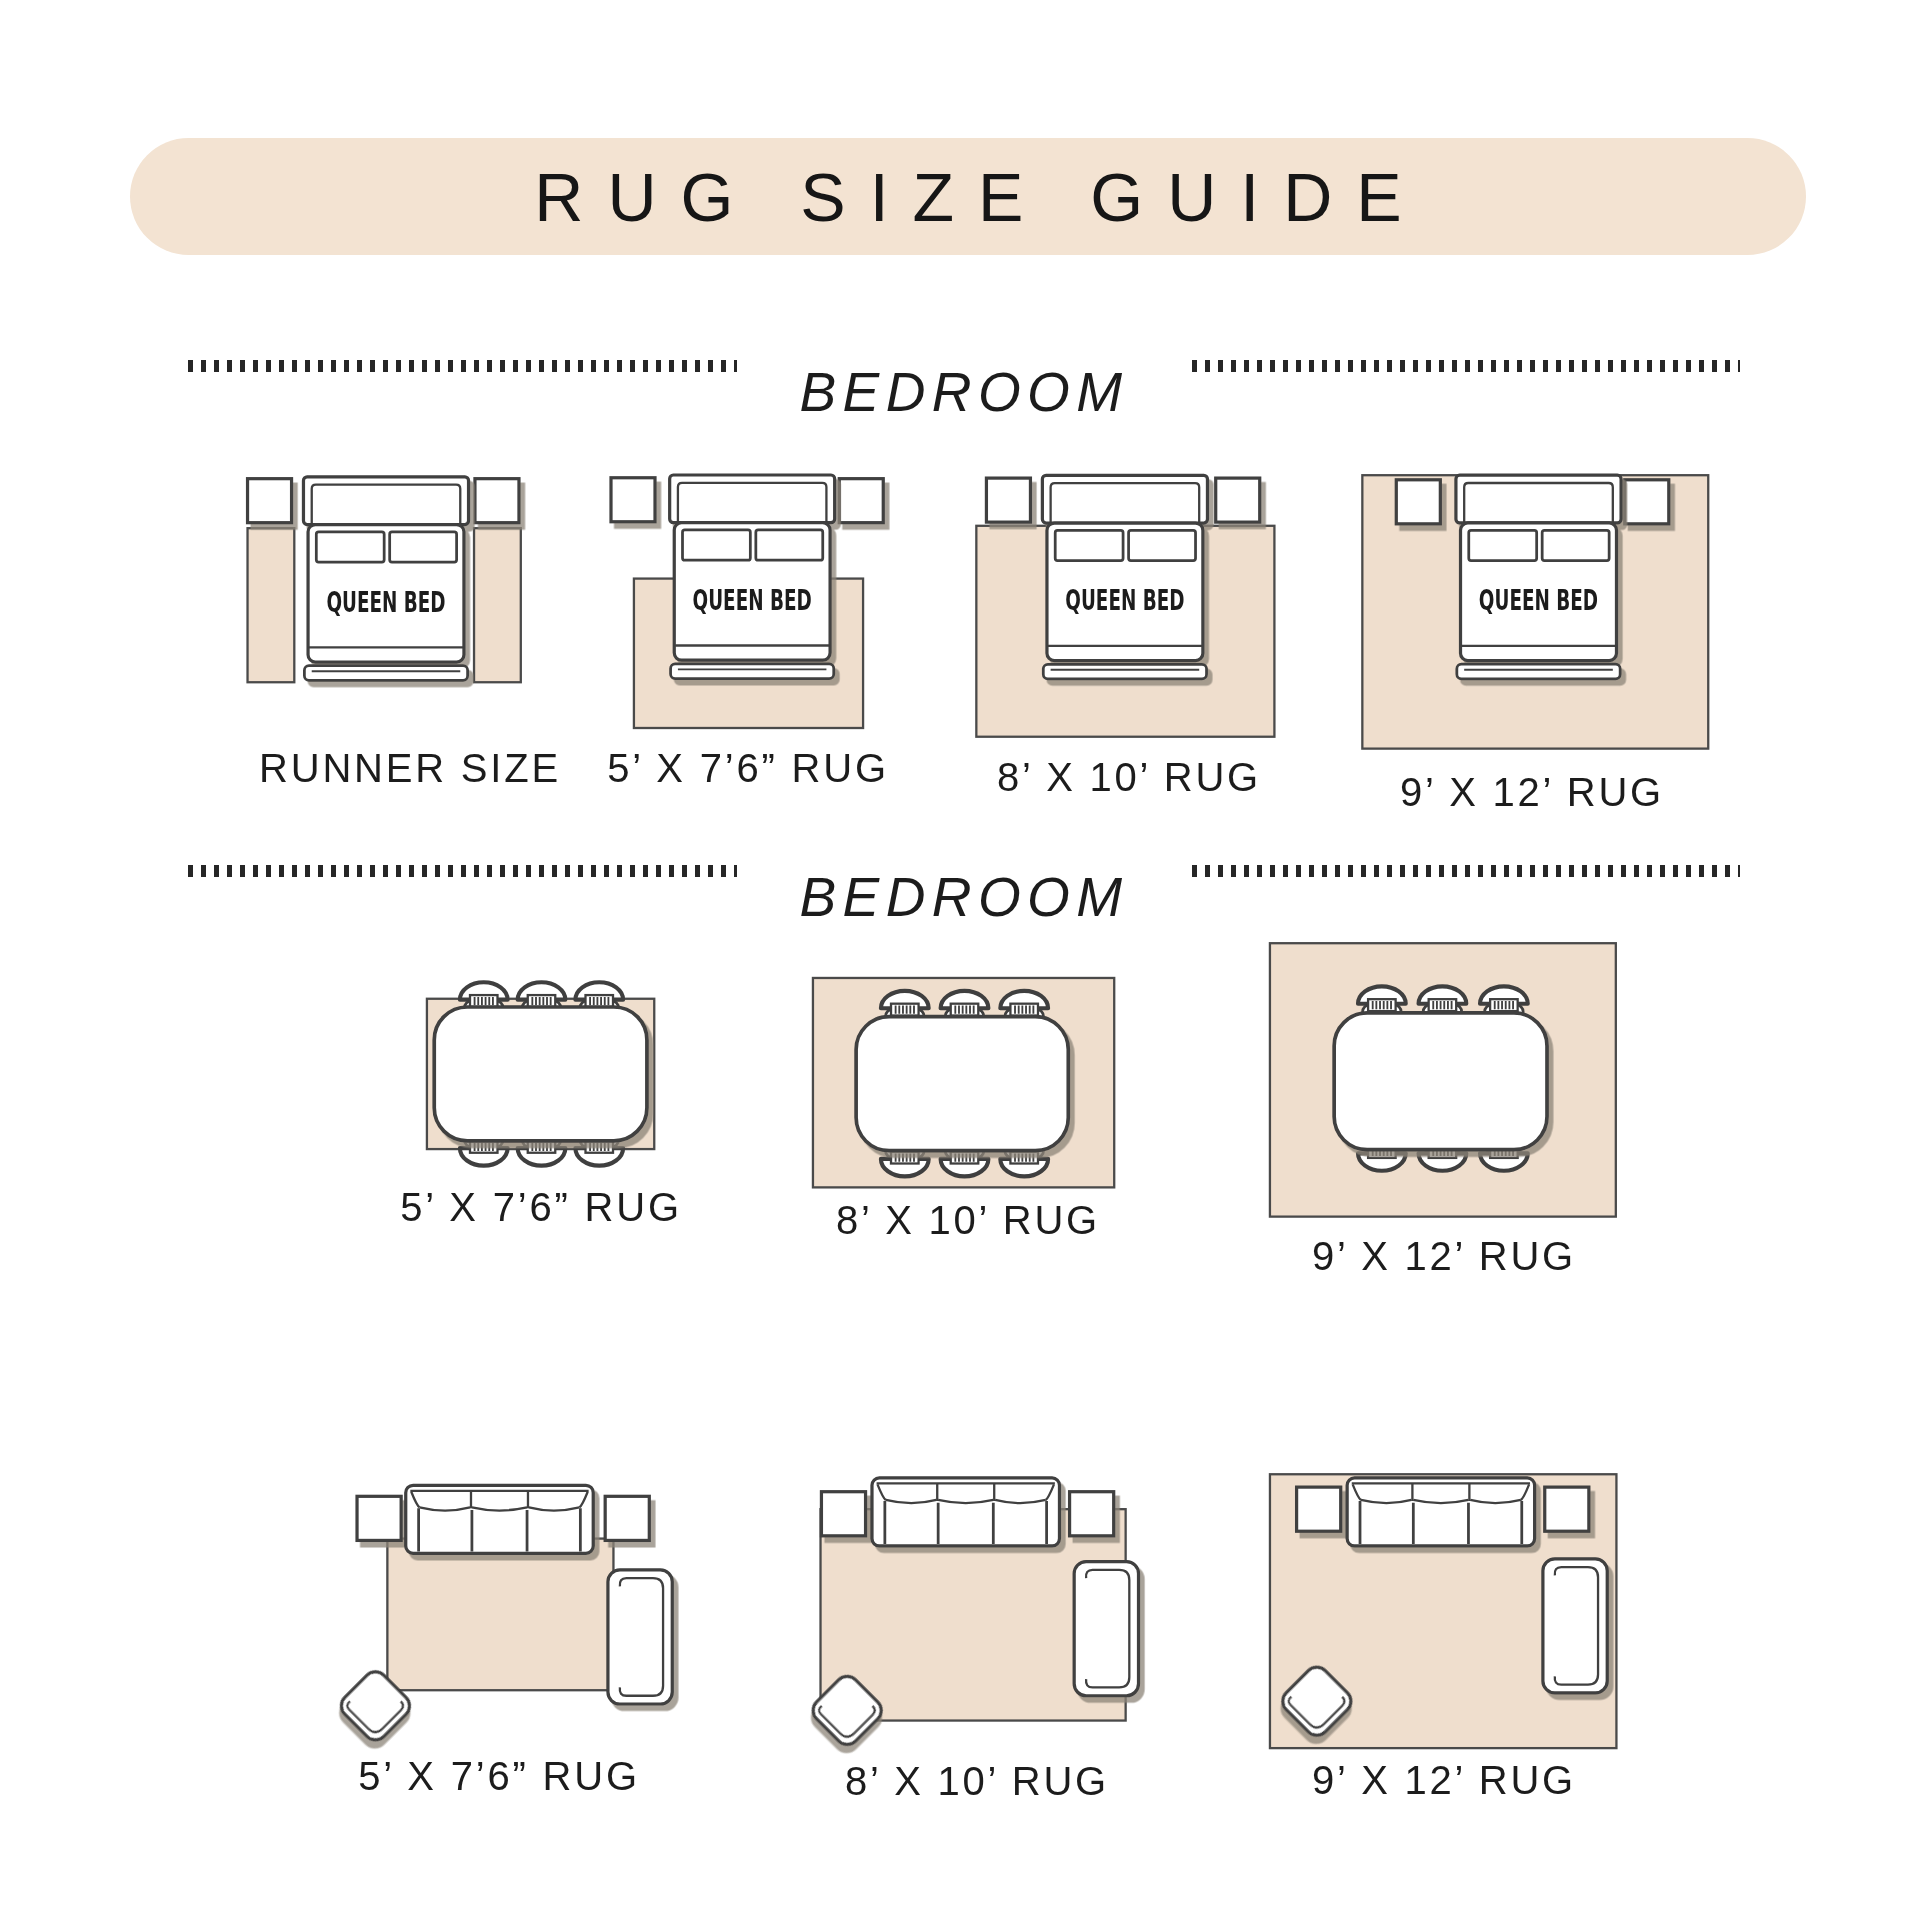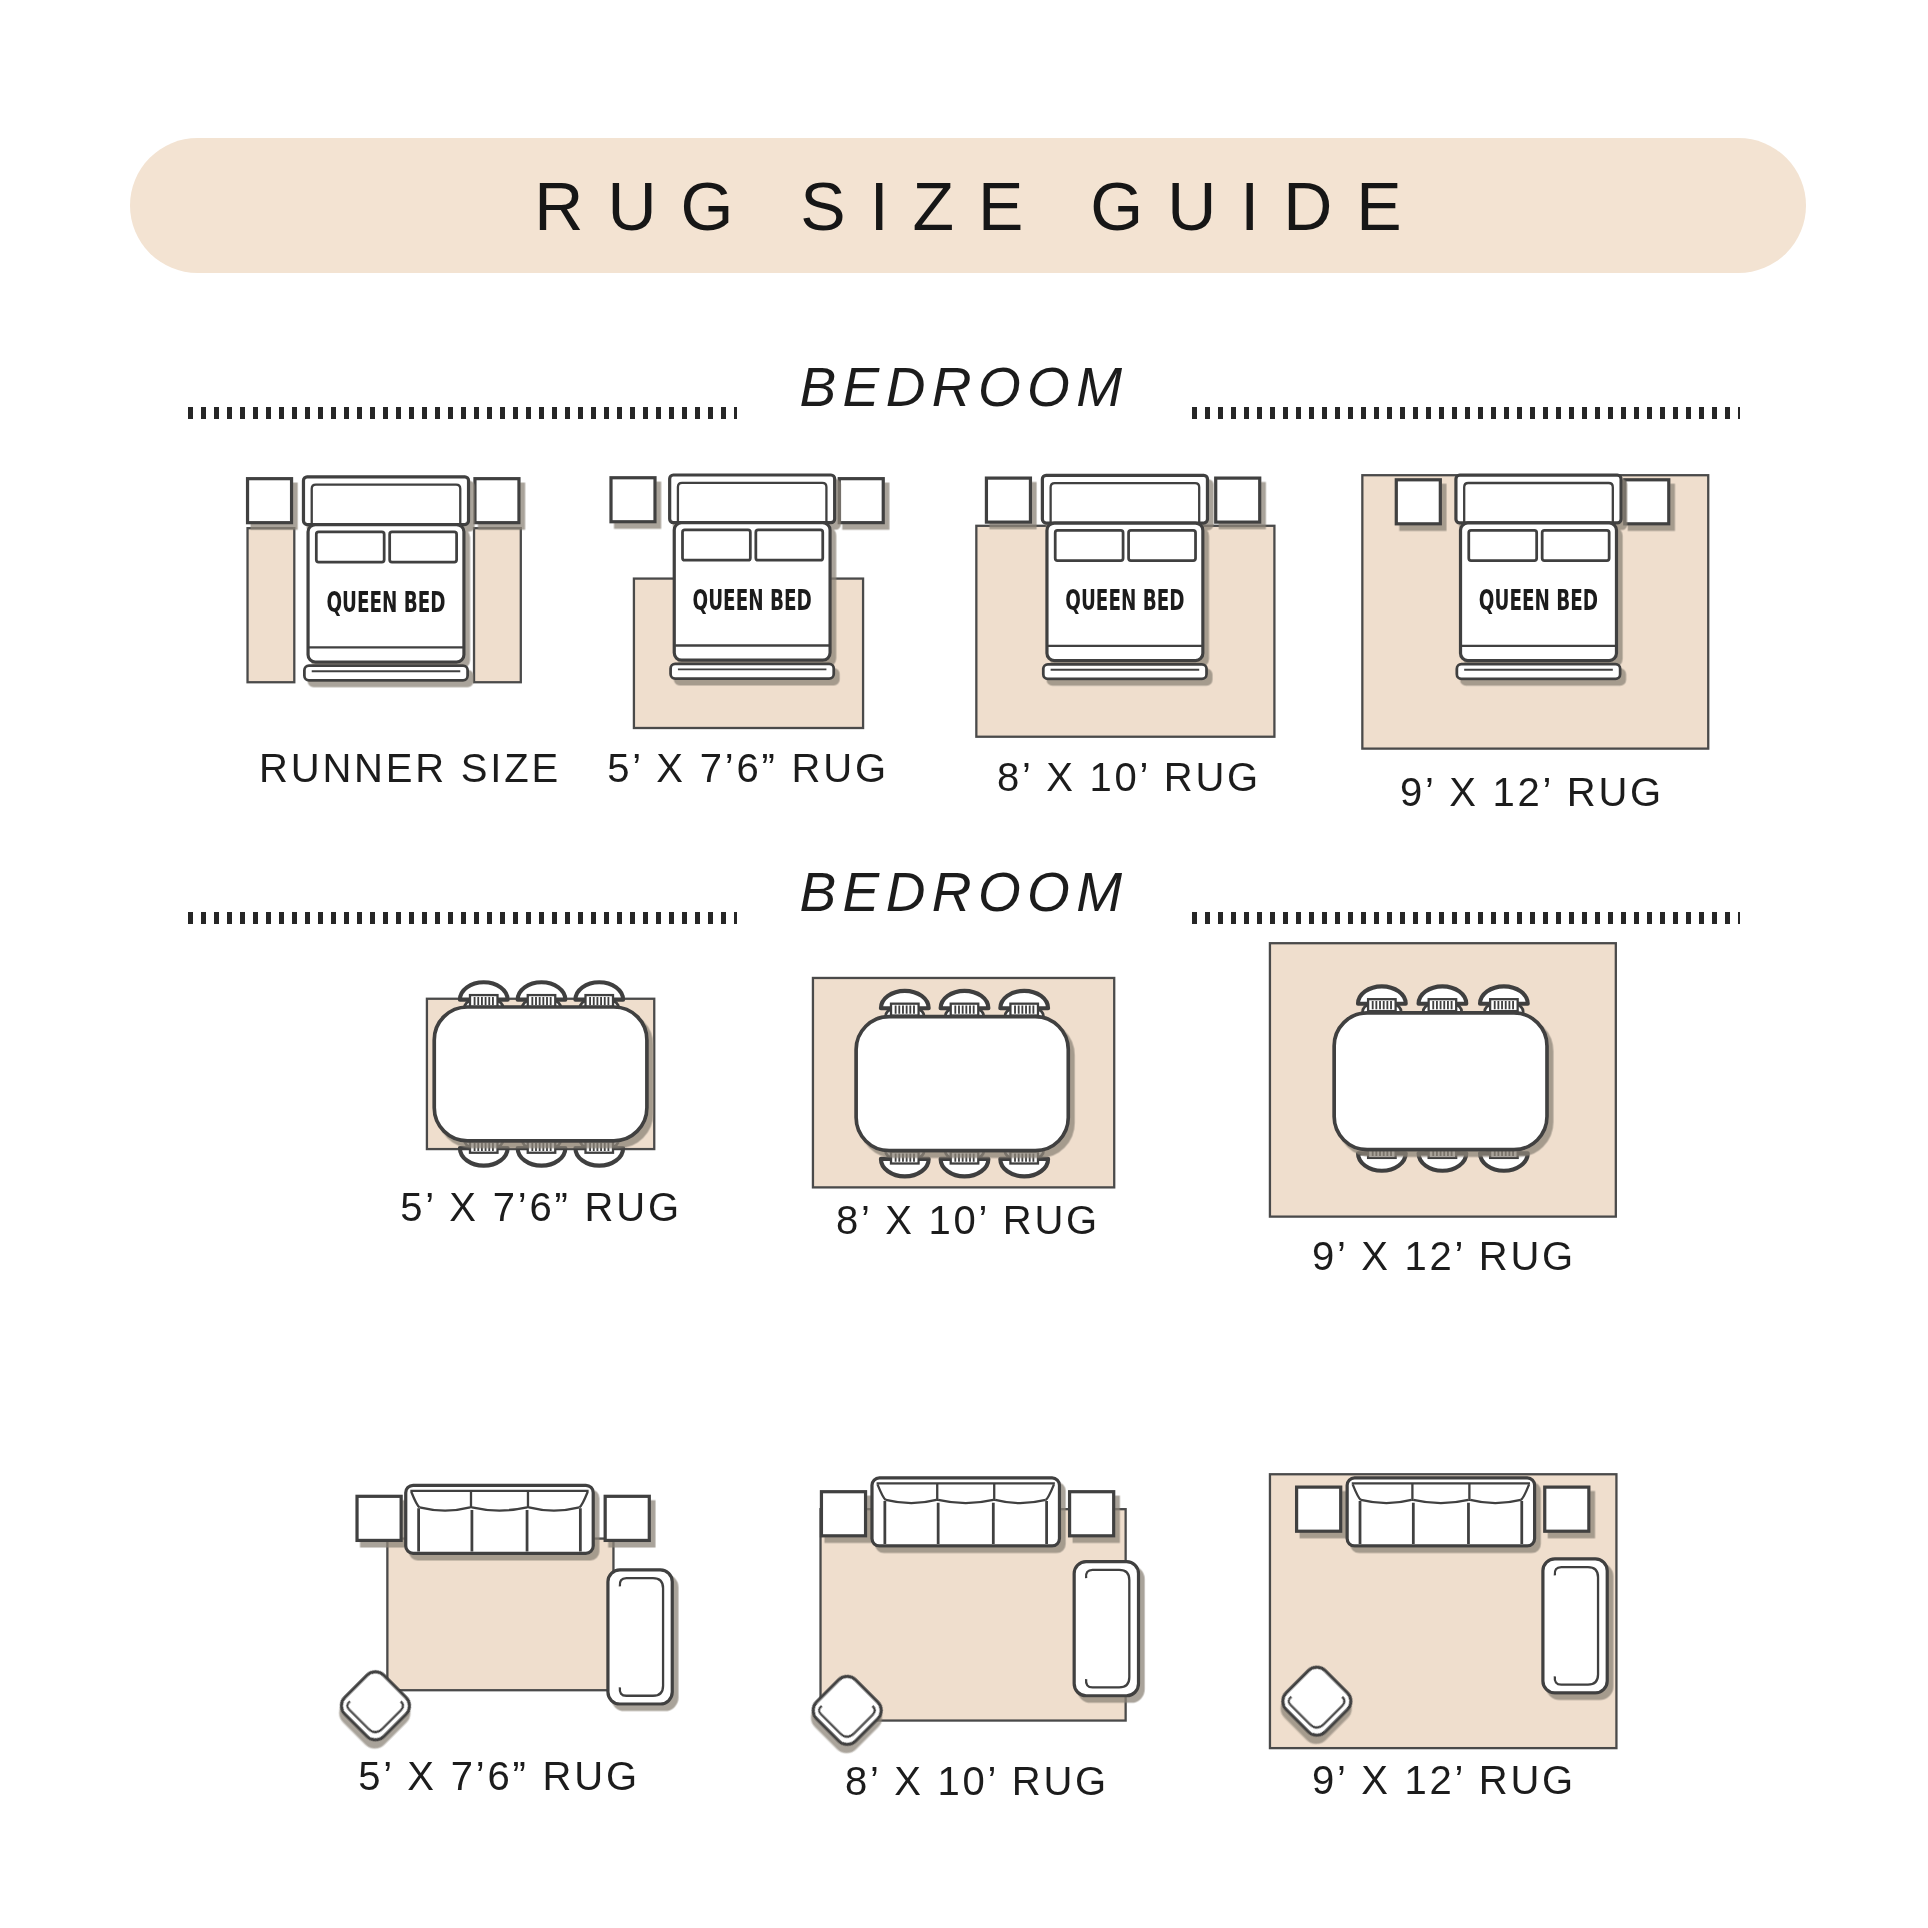--- a/index.html
+++ b/index.html
@@ -2,24 +2,24 @@
 <html style="--banner: #f3e3d2; --rug: #efdecd; --rugline: #4a4a4a; --outline: #3f3f3f; --text: #1c1c1c; --shadow: #8c8478;font-size:14.7px"><head>
 <meta charset="utf-8">
 <style>
   :root{
     --banner:#f3e3d2; --rug:#efdecd; --rugline:#4a4a4a;
     --outline:#3f3f3f; --text:#1c1c1c; --shadow:#8c8478;
   }
   html,body{margin:0;padding:0;background:#fff;}
   #canvas{position:relative;width:1928px;height:1928px;background:#fff;overflow:hidden;
           font-family:"Liberation Sans",sans-serif;color:var(--text);}
-  .banner{position:absolute;left:130px;top:138px;width:1676px;height:135px;border-radius:77px;
+  .banner{position:absolute;left:130px;top:138px;width:1676px;height:117px;border-radius:77px;
           background:var(--banner);display:flex;align-items:center;justify-content:center;}
   .banner h1{margin:0;font-size:68px;font-weight:400;letter-spacing:24px;color:#161616;text-indent:24px;}
-  .sect{position:absolute;left:188px;width:1552px;height:59px;display:flex;align-items:flex-end;gap:23px;}
+  .sect{position:absolute;left:188px;width:1552px;height:59px;display:flex;align-items:flex-start;gap:23px;}
   .dots{flex:1;height:12px;background:repeating-linear-gradient(90deg,#262626 0 4.6px,transparent 4.6px 13px);}
   .sect .name{margin:0 40px;font-size:55px;font-style:italic;font-weight:400;letter-spacing:6.4px;white-space:nowrap;}
   .lbl{position:absolute;transform:translateX(-50%);font-size:40px;font-weight:300;letter-spacing:2.8px;white-space:nowrap;color:var(--text);}
   .panel{position:absolute;overflow:visible;}
   .fw{fill:#fff;stroke:var(--outline);}
   .ln{fill:none;stroke:var(--outline);}
   .rugr{fill:var(--rug);stroke:var(--rugline);stroke-width:2.5px;}
   .bedtxt{font-family:"DejaVu Sans",sans-serif;font-weight:bold;font-size:30px;fill:#1a1a1a;}
 </style>
 </head>

